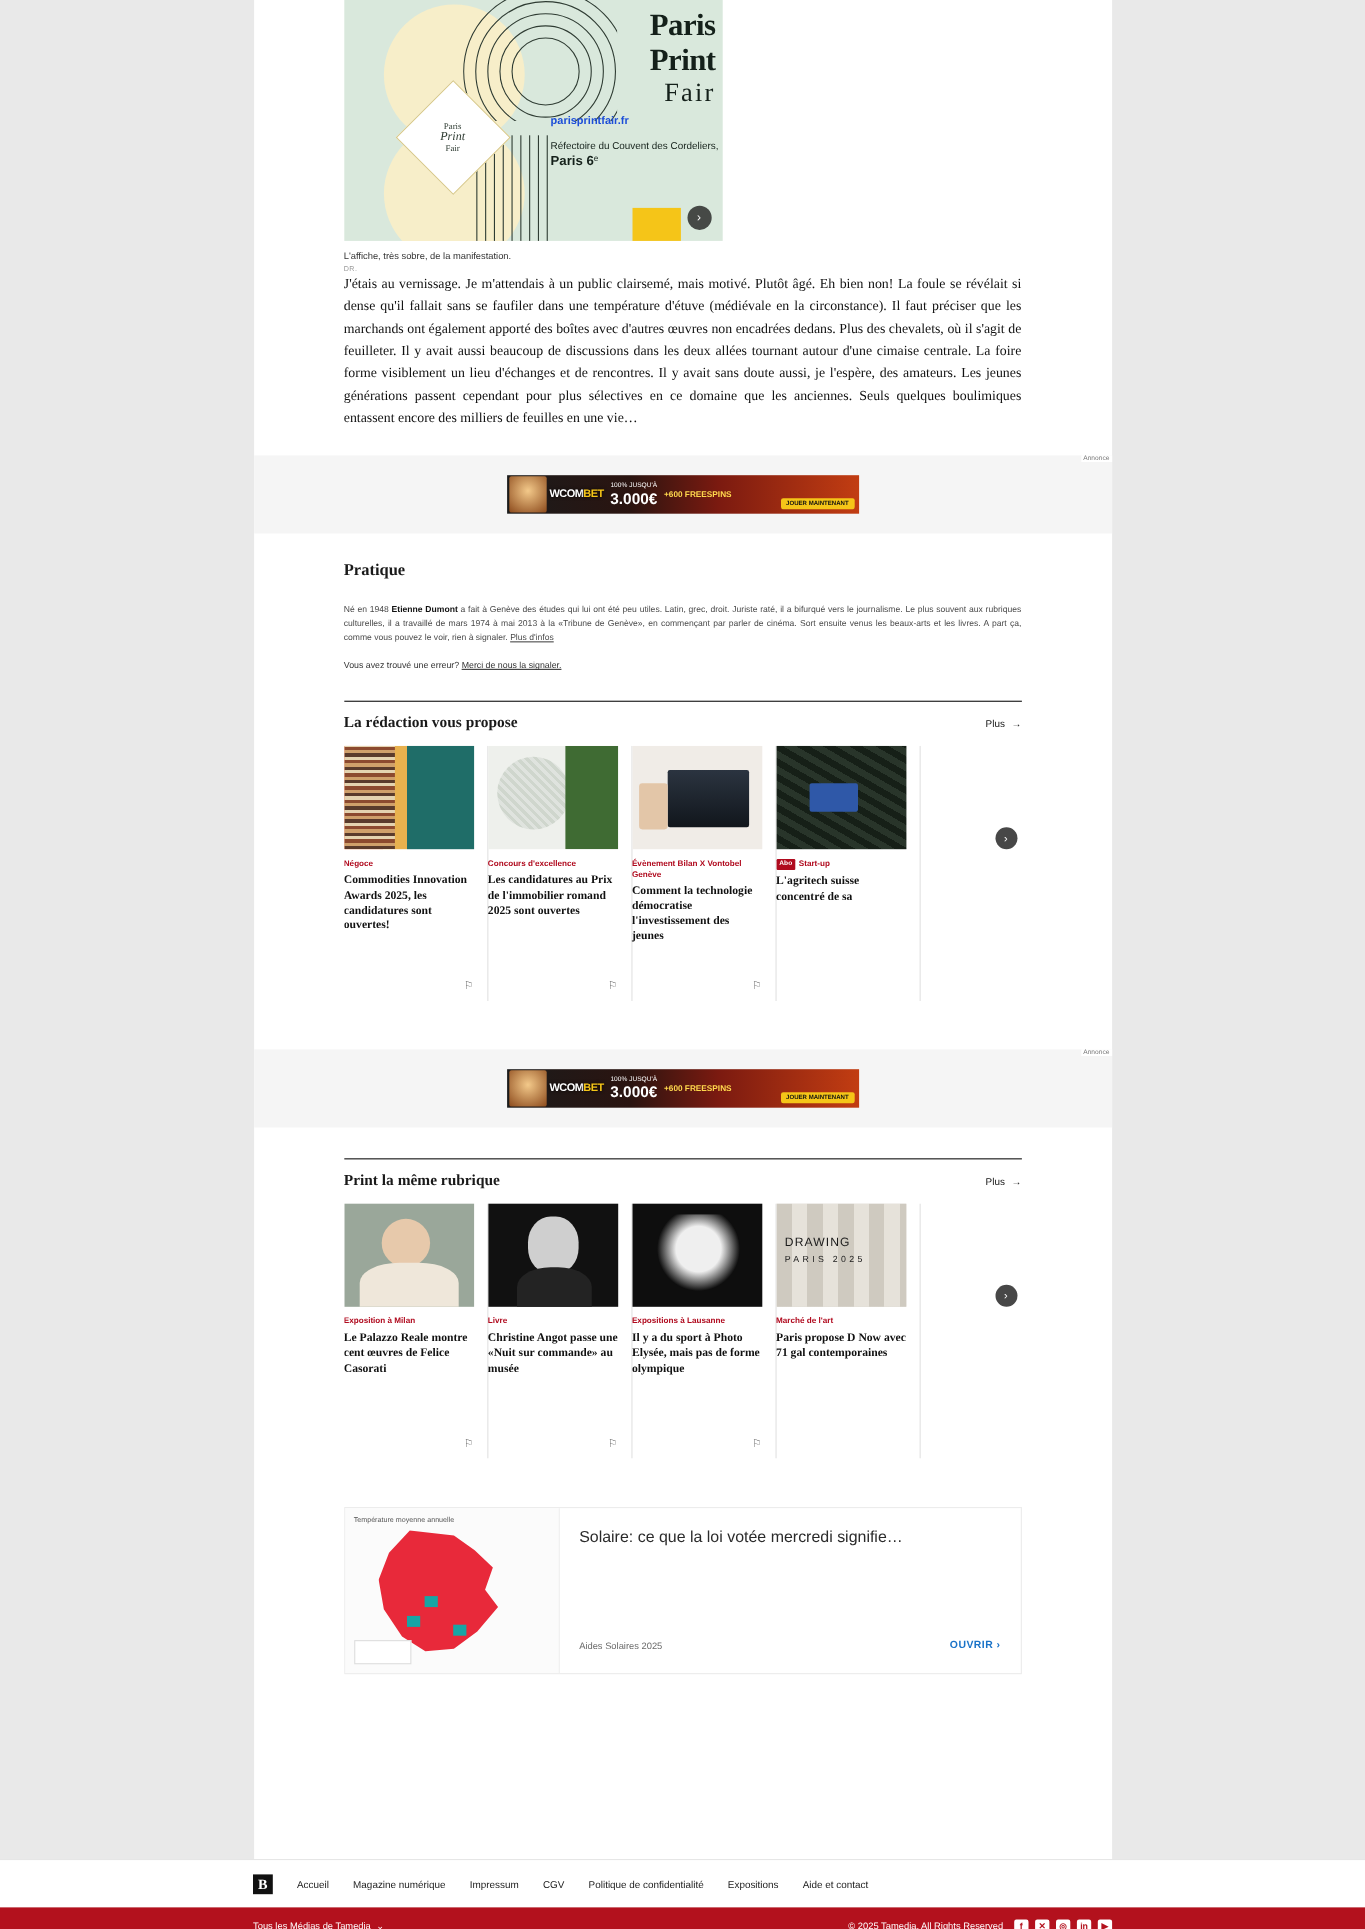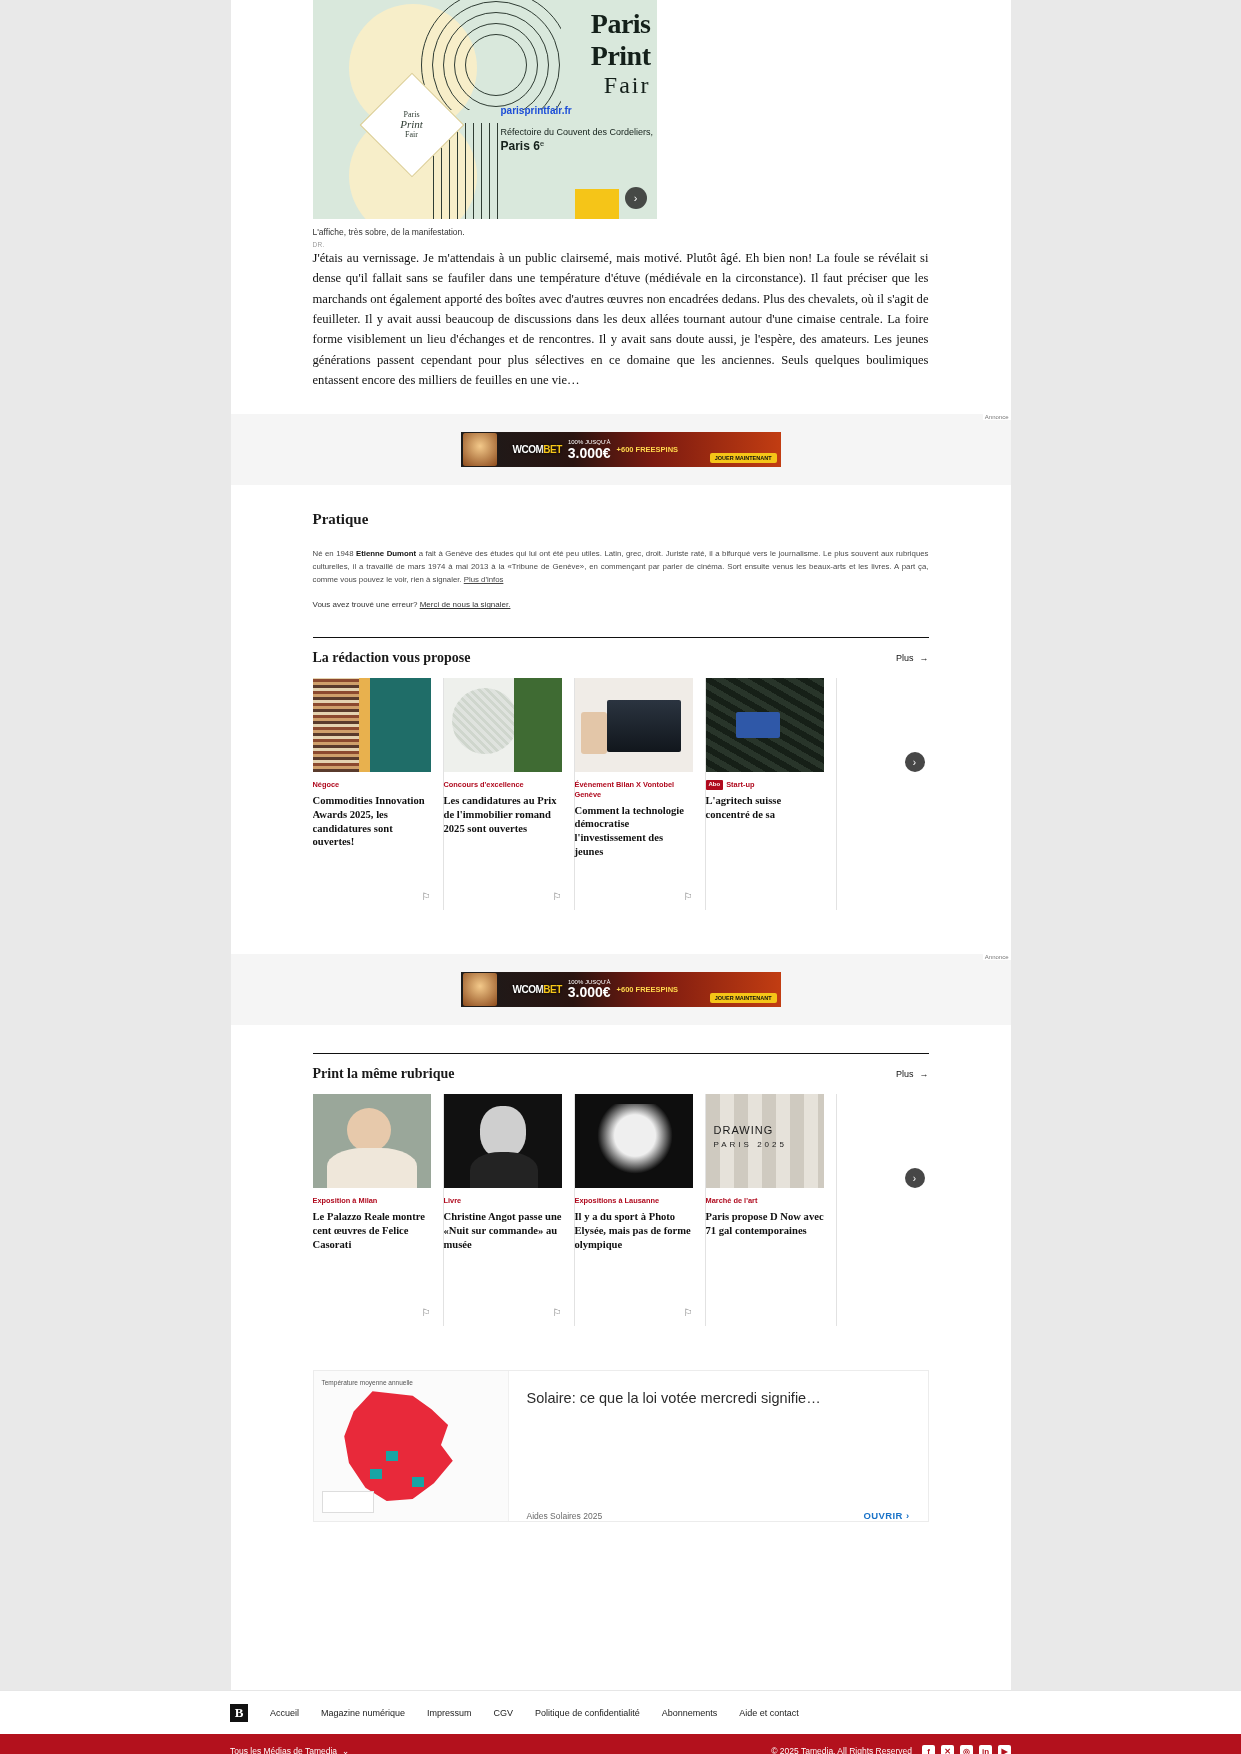--- a/index.html
+++ b/index.html
@@ -114,21 +114,21 @@
     width: 320px; height: 35px; position:relative; overflow:hidden;
     background: linear-gradient(90deg,#1b1b1b 0%, #2a1410 35%, #7b1a10 60%, #c23d12 100%);
     display:flex; align-items:center; color:#fff; font-size:8px;
     cursor:pointer;
   }
   .ad-banner .lady {
     width:34px; height:33px; background:radial-gradient(circle at 50% 40%, #f3c98a, #8c4a1c);
     margin-left:2px; border-radius:2px;
   }
   .ad-banner .brand {
-    font-weight:bold; font-size:10px; letter-spacing:-.5px; margin-left:16px;
+    font-weight:bold; font-size:10px; letter-spacing:-.5px; margin-left:3px;
     text-shadow:0 0 3px #000;
   }
   .ad-banner .brand em { color:#f5c518; font-style:normal; }
   .ad-banner .mid { margin-left:6px; text-align:center; line-height:1.1; }
   .ad-banner .mid .small { font-size:6px; }
   .ad-banner .mid .big { font-size:14px; font-weight:bold; }
   .ad-banner .free { font-size:7.5px; color:#ffd84d; font-weight:bold; margin-left:6px; }
   .ad-banner .cta {
     position:absolute; right:4px; bottom:4px; background:#f5c518; color:#111;
     font-size:5.5px; font-weight:bold; padding:2px 5px; border-radius:2px;
@@ -283,21 +283,21 @@
   }
   .native .map .legend {
     position:absolute; left:8px; bottom:8px; width:52px; height:22px;
     border:1px solid #ddd; background:#fff;
   }
   .native .body { flex:1; padding:18px 18px 0 18px; position:relative; }
   .native .body .t {
     font-size:14.5px; line-height:1.35; color:#2b2b2b; font-family:"Liberation Sans",sans-serif;
   }
   .native .foot {
-    position:absolute; left:18px; right:18px; bottom:0;
+    position:absolute; left:18px; right:18px; bottom:20px;
     display:flex; align-items:center; justify-content:space-between;
   }
   .native .foot .adv { font-size:8.5px; color:#6a6a6a; }
   .native .foot .open { font-size:9.5px; color:#1a73c8; font-weight:bold; letter-spacing:.4px; cursor:pointer;margin-left:16px; }
   .native .adchoice {
     position:absolute; left:6px; top:4px; font-size:7px; color:#9a9a9a;
   }
 
   
   .footer-nav {
@@ -544,21 +544,21 @@
 
   </div>
 
   <div class="footer-nav">
     <div class="logo-sq">B</div>
     <a href="#">Accueil</a>
     <a href="#">Magazine numérique</a>
     <a href="#">Impressum</a>
     <a href="#">CGV</a>
     <a href="#">Politique de confidentialité</a>
-    <a href="#">Abonnements</a>
+    <a href="#">Expositions</a>
     <a href="#">Aide et contact</a>
   </div>
 
   <div class="footer-bar">
     <div class="left">
       <span>Tous les Médias de Tamedia</span>
       <span>⌄</span>
     </div>
     <div class="right">
       <span>© 2025 Tamedia. All Rights Reserved</span>

